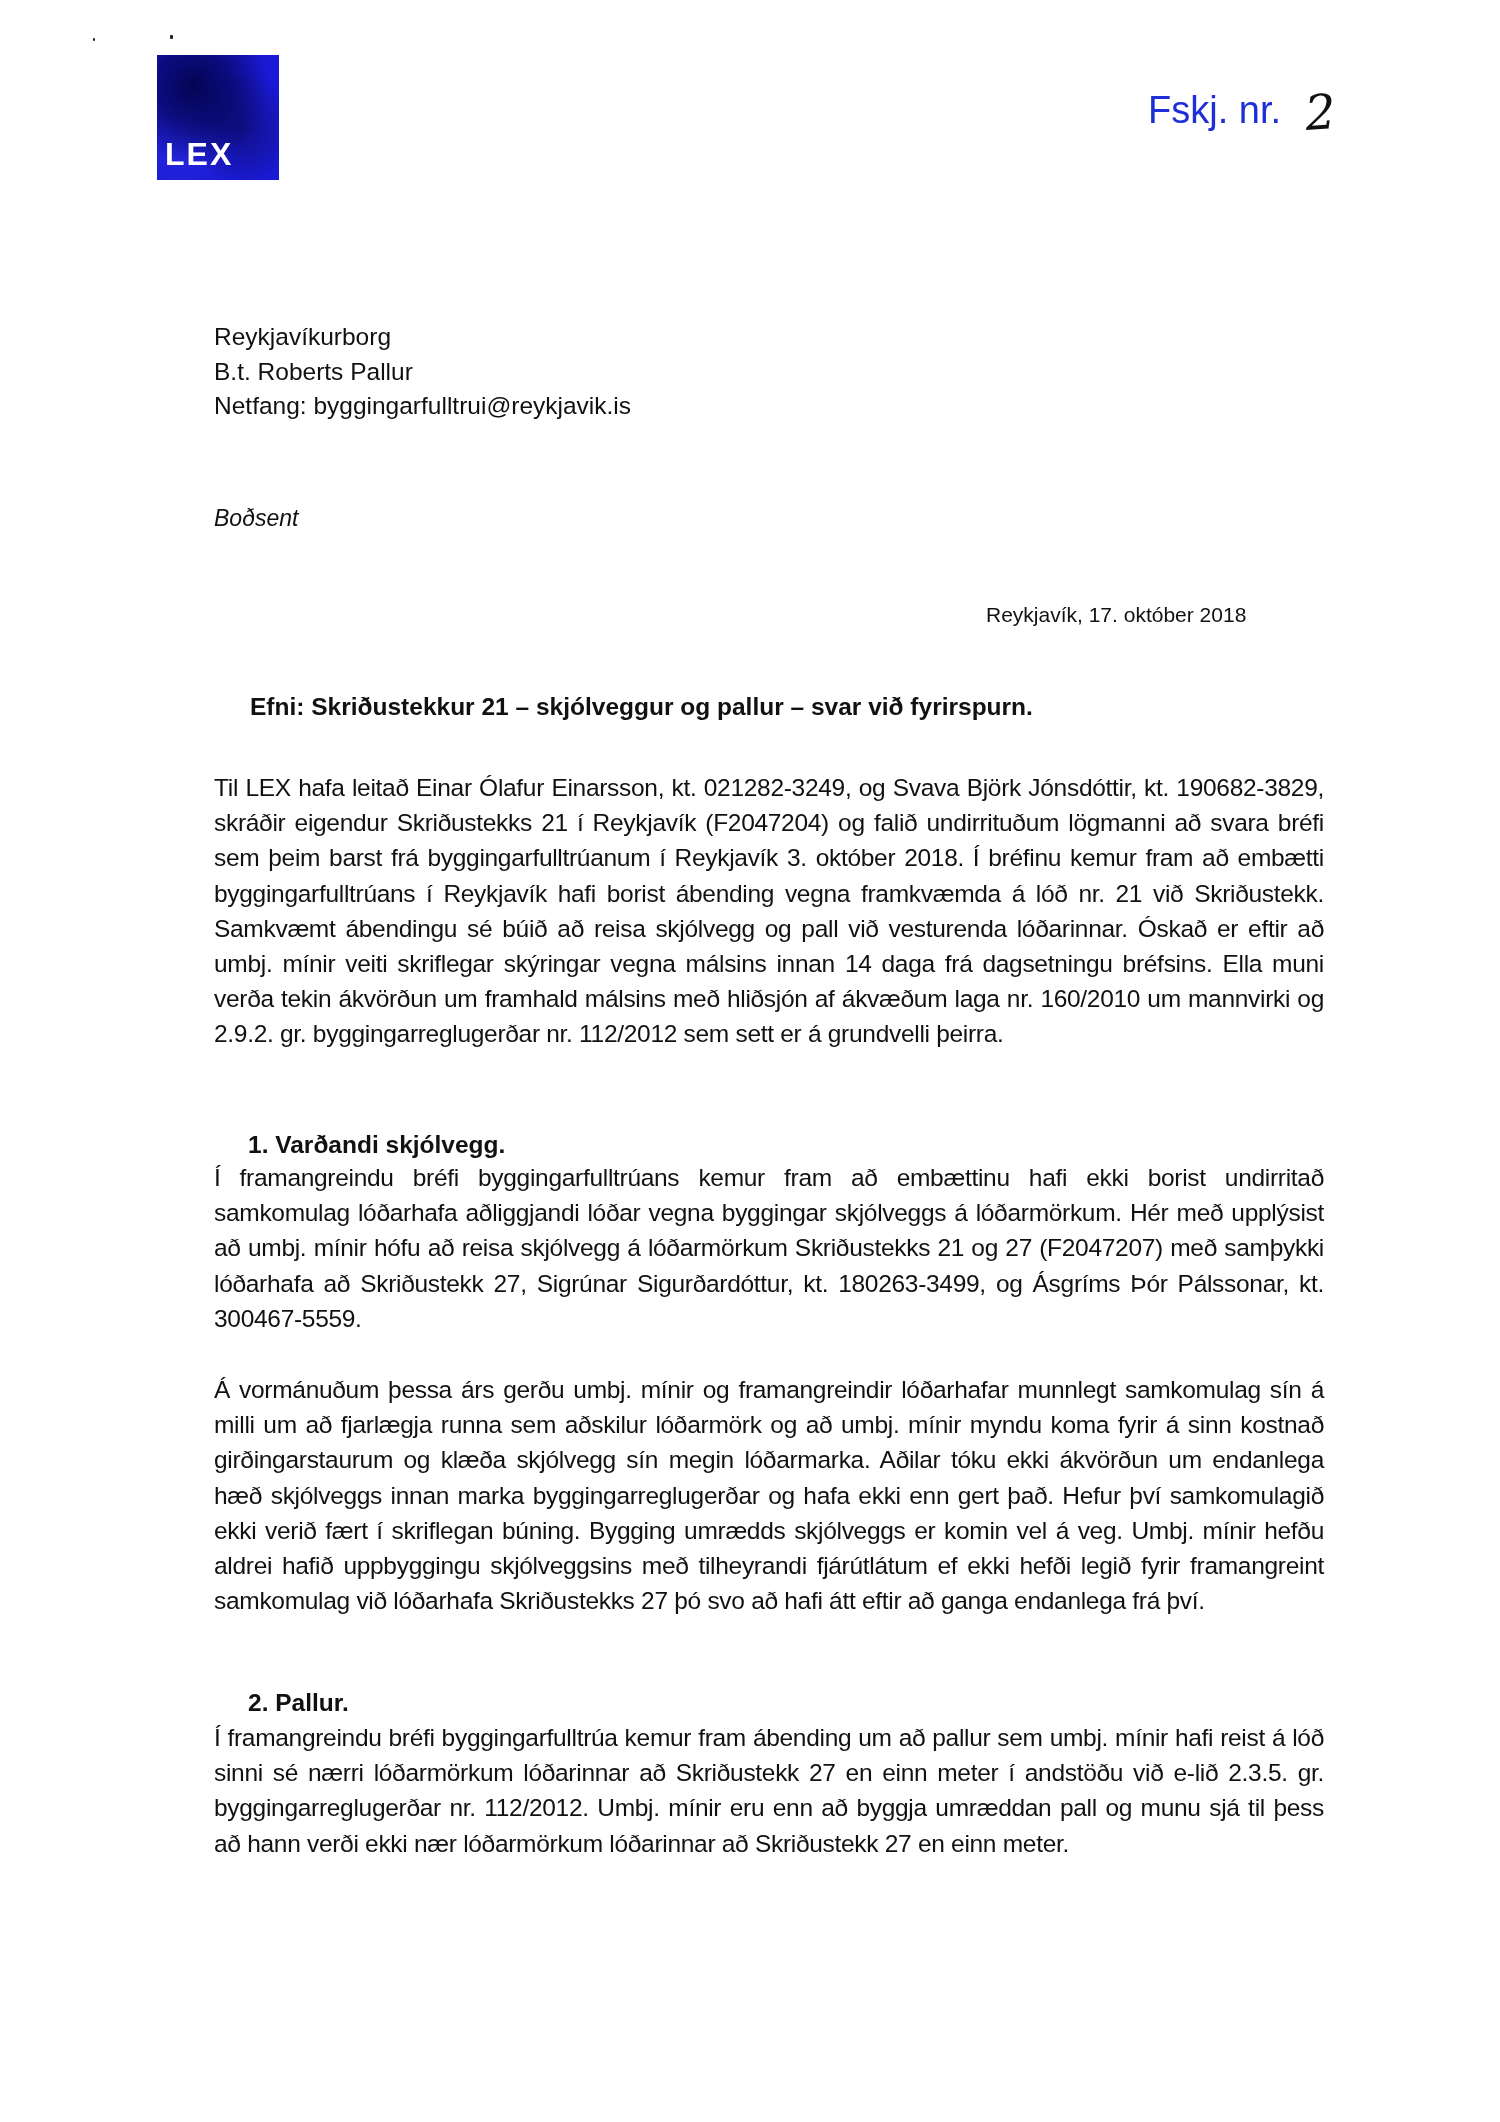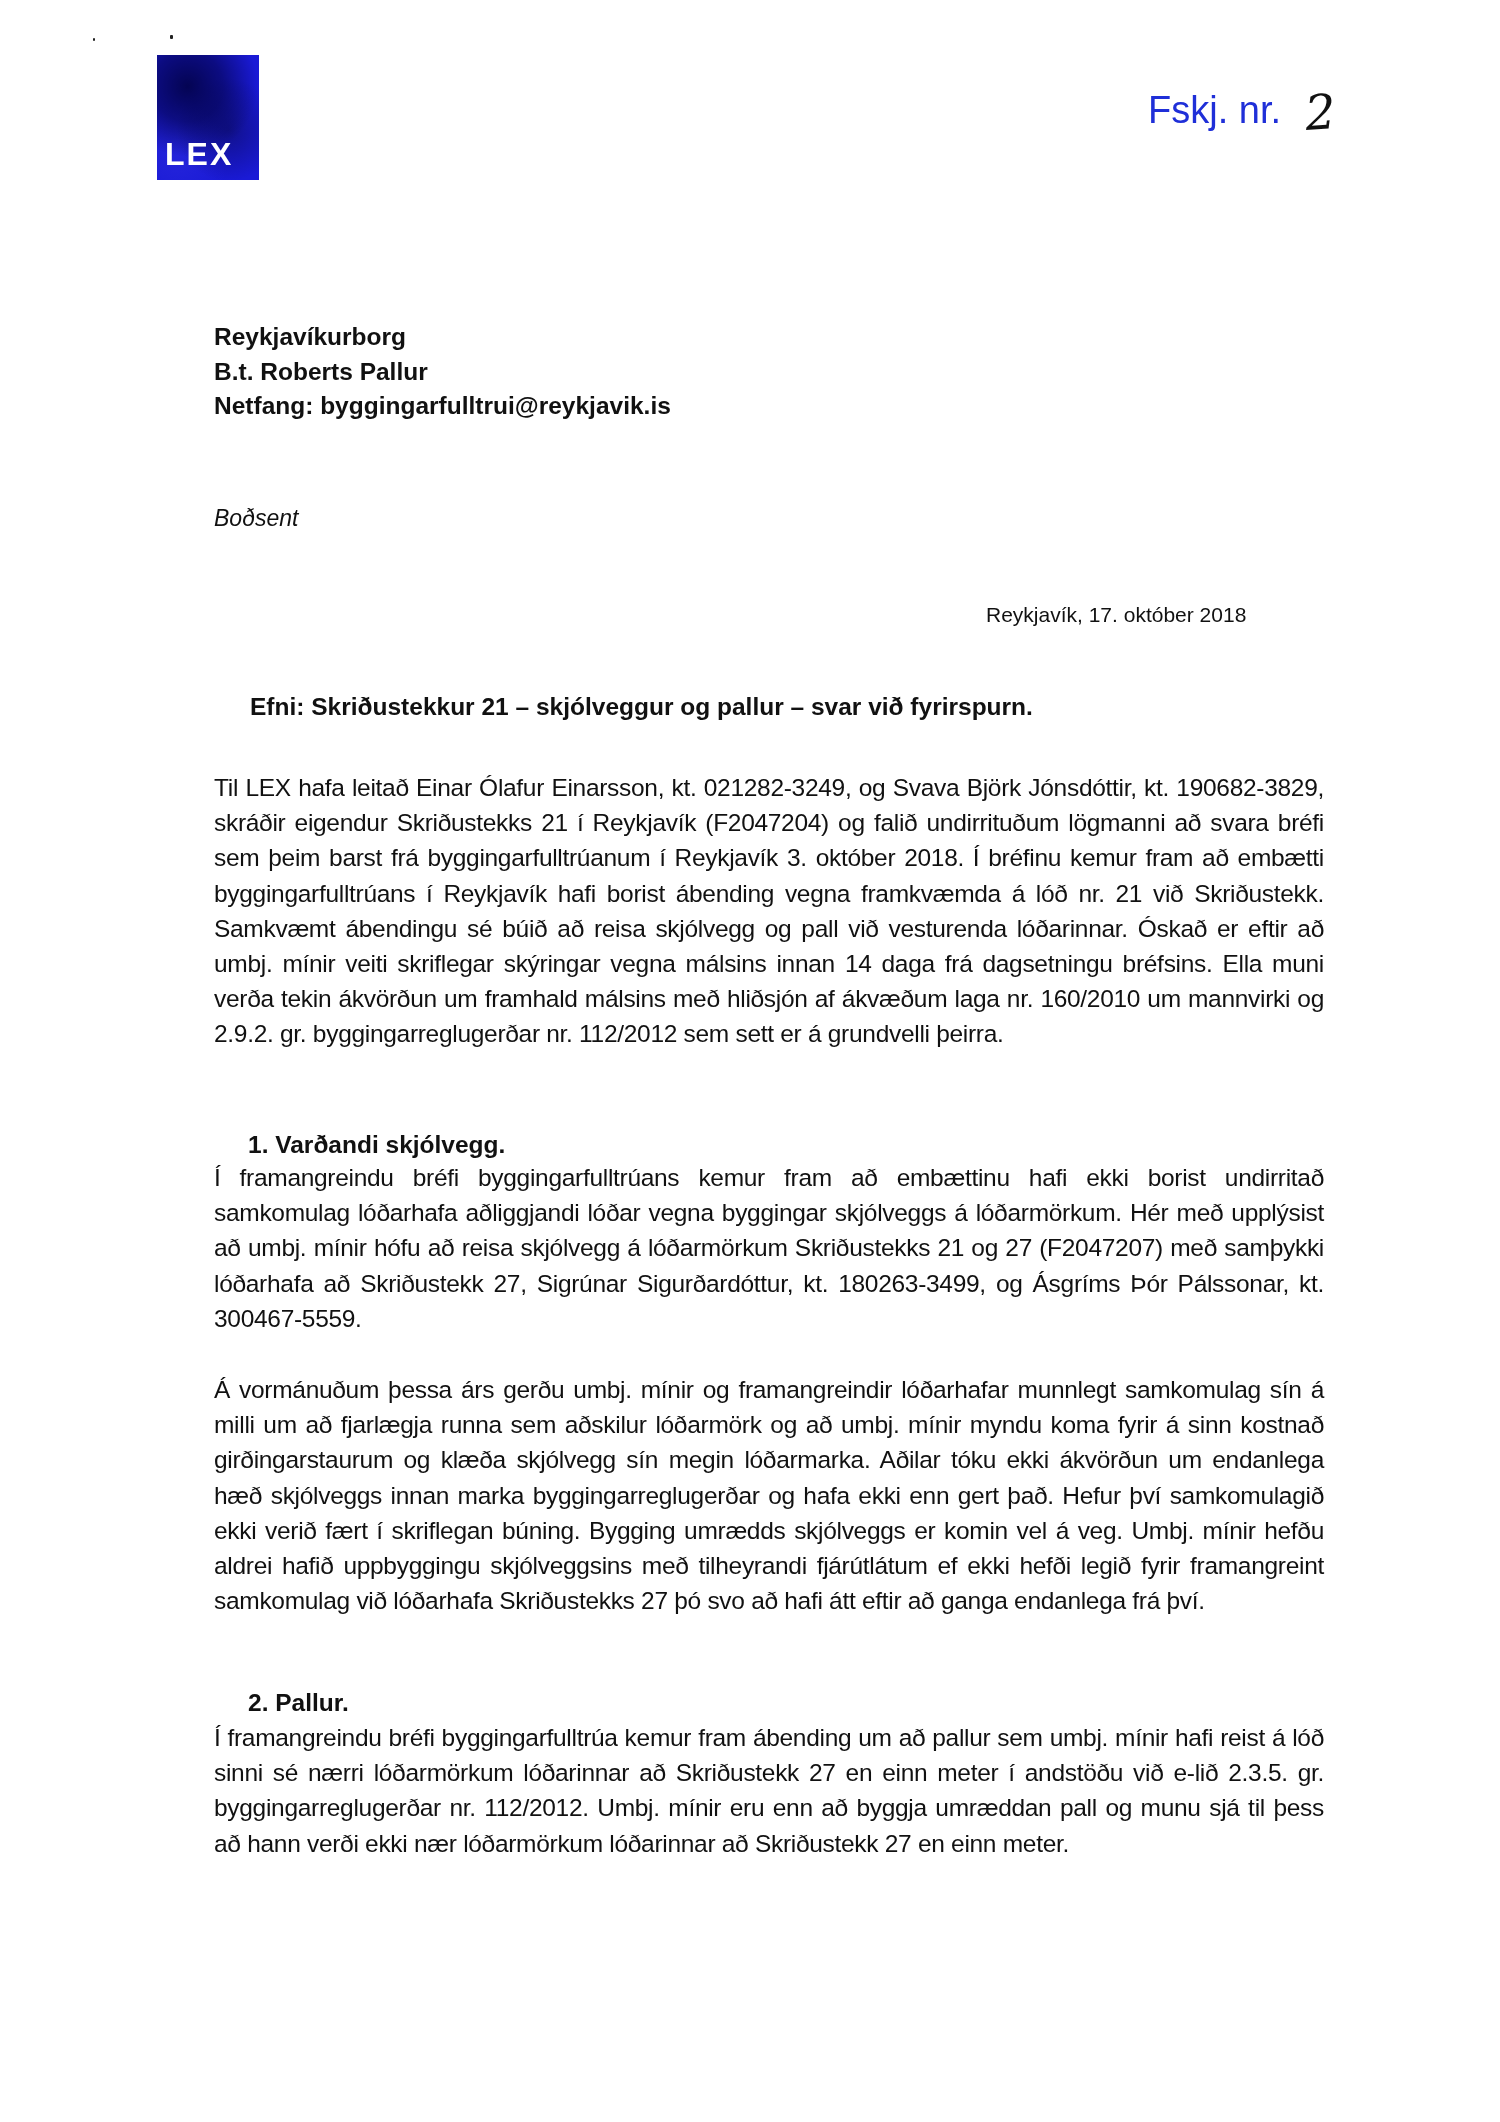--- a/index.html
+++ b/index.html
@@ -33,20 +33,21 @@
       position: absolute;
       left: 157px;
       top: 55px;
       width: 102px;
       height: 125px;
       background:
         radial-gradient(circle at 30% 25%, rgba(0,0,60,0.85) 0%, rgba(0,0,60,0.55) 30%, rgba(0,0,0,0) 60%),
         radial-gradient(circle at 70% 60%, rgba(10,10,90,0.6) 0%, rgba(0,0,0,0) 50%),
         radial-gradient(circle at 20% 80%, rgba(40,40,220,0.7) 0%, rgba(0,0,0,0) 40%),
         #1a1ad6;
+      padding-left: 20px;
     }
     .logo-text {
       position: absolute;
       left: 8px;
       bottom: 10px;
       font-family: "Liberation Sans", sans-serif;
       font-weight: bold;
       font-size: 32px;
       letter-spacing: 2px;
       color: #ffffff;
@@ -73,21 +74,21 @@
       transform: translateY(6px) rotate(-4deg);
     }
     
     .address {
       position: absolute;
       left: 214px;
       top: 320px;
       font-size: 24.5px;
       line-height: 34.5px;
     }
-    .address div { white-space: nowrap; font-weight: bold; }
+    .address div { white-space: nowrap; }
     .delivery {
       position: absolute;
       left: 214px;
       top: 501px;
       font-size: 23px;
       font-style: italic;
       line-height: 34px;
     }
     .dateline {
       position: absolute;

